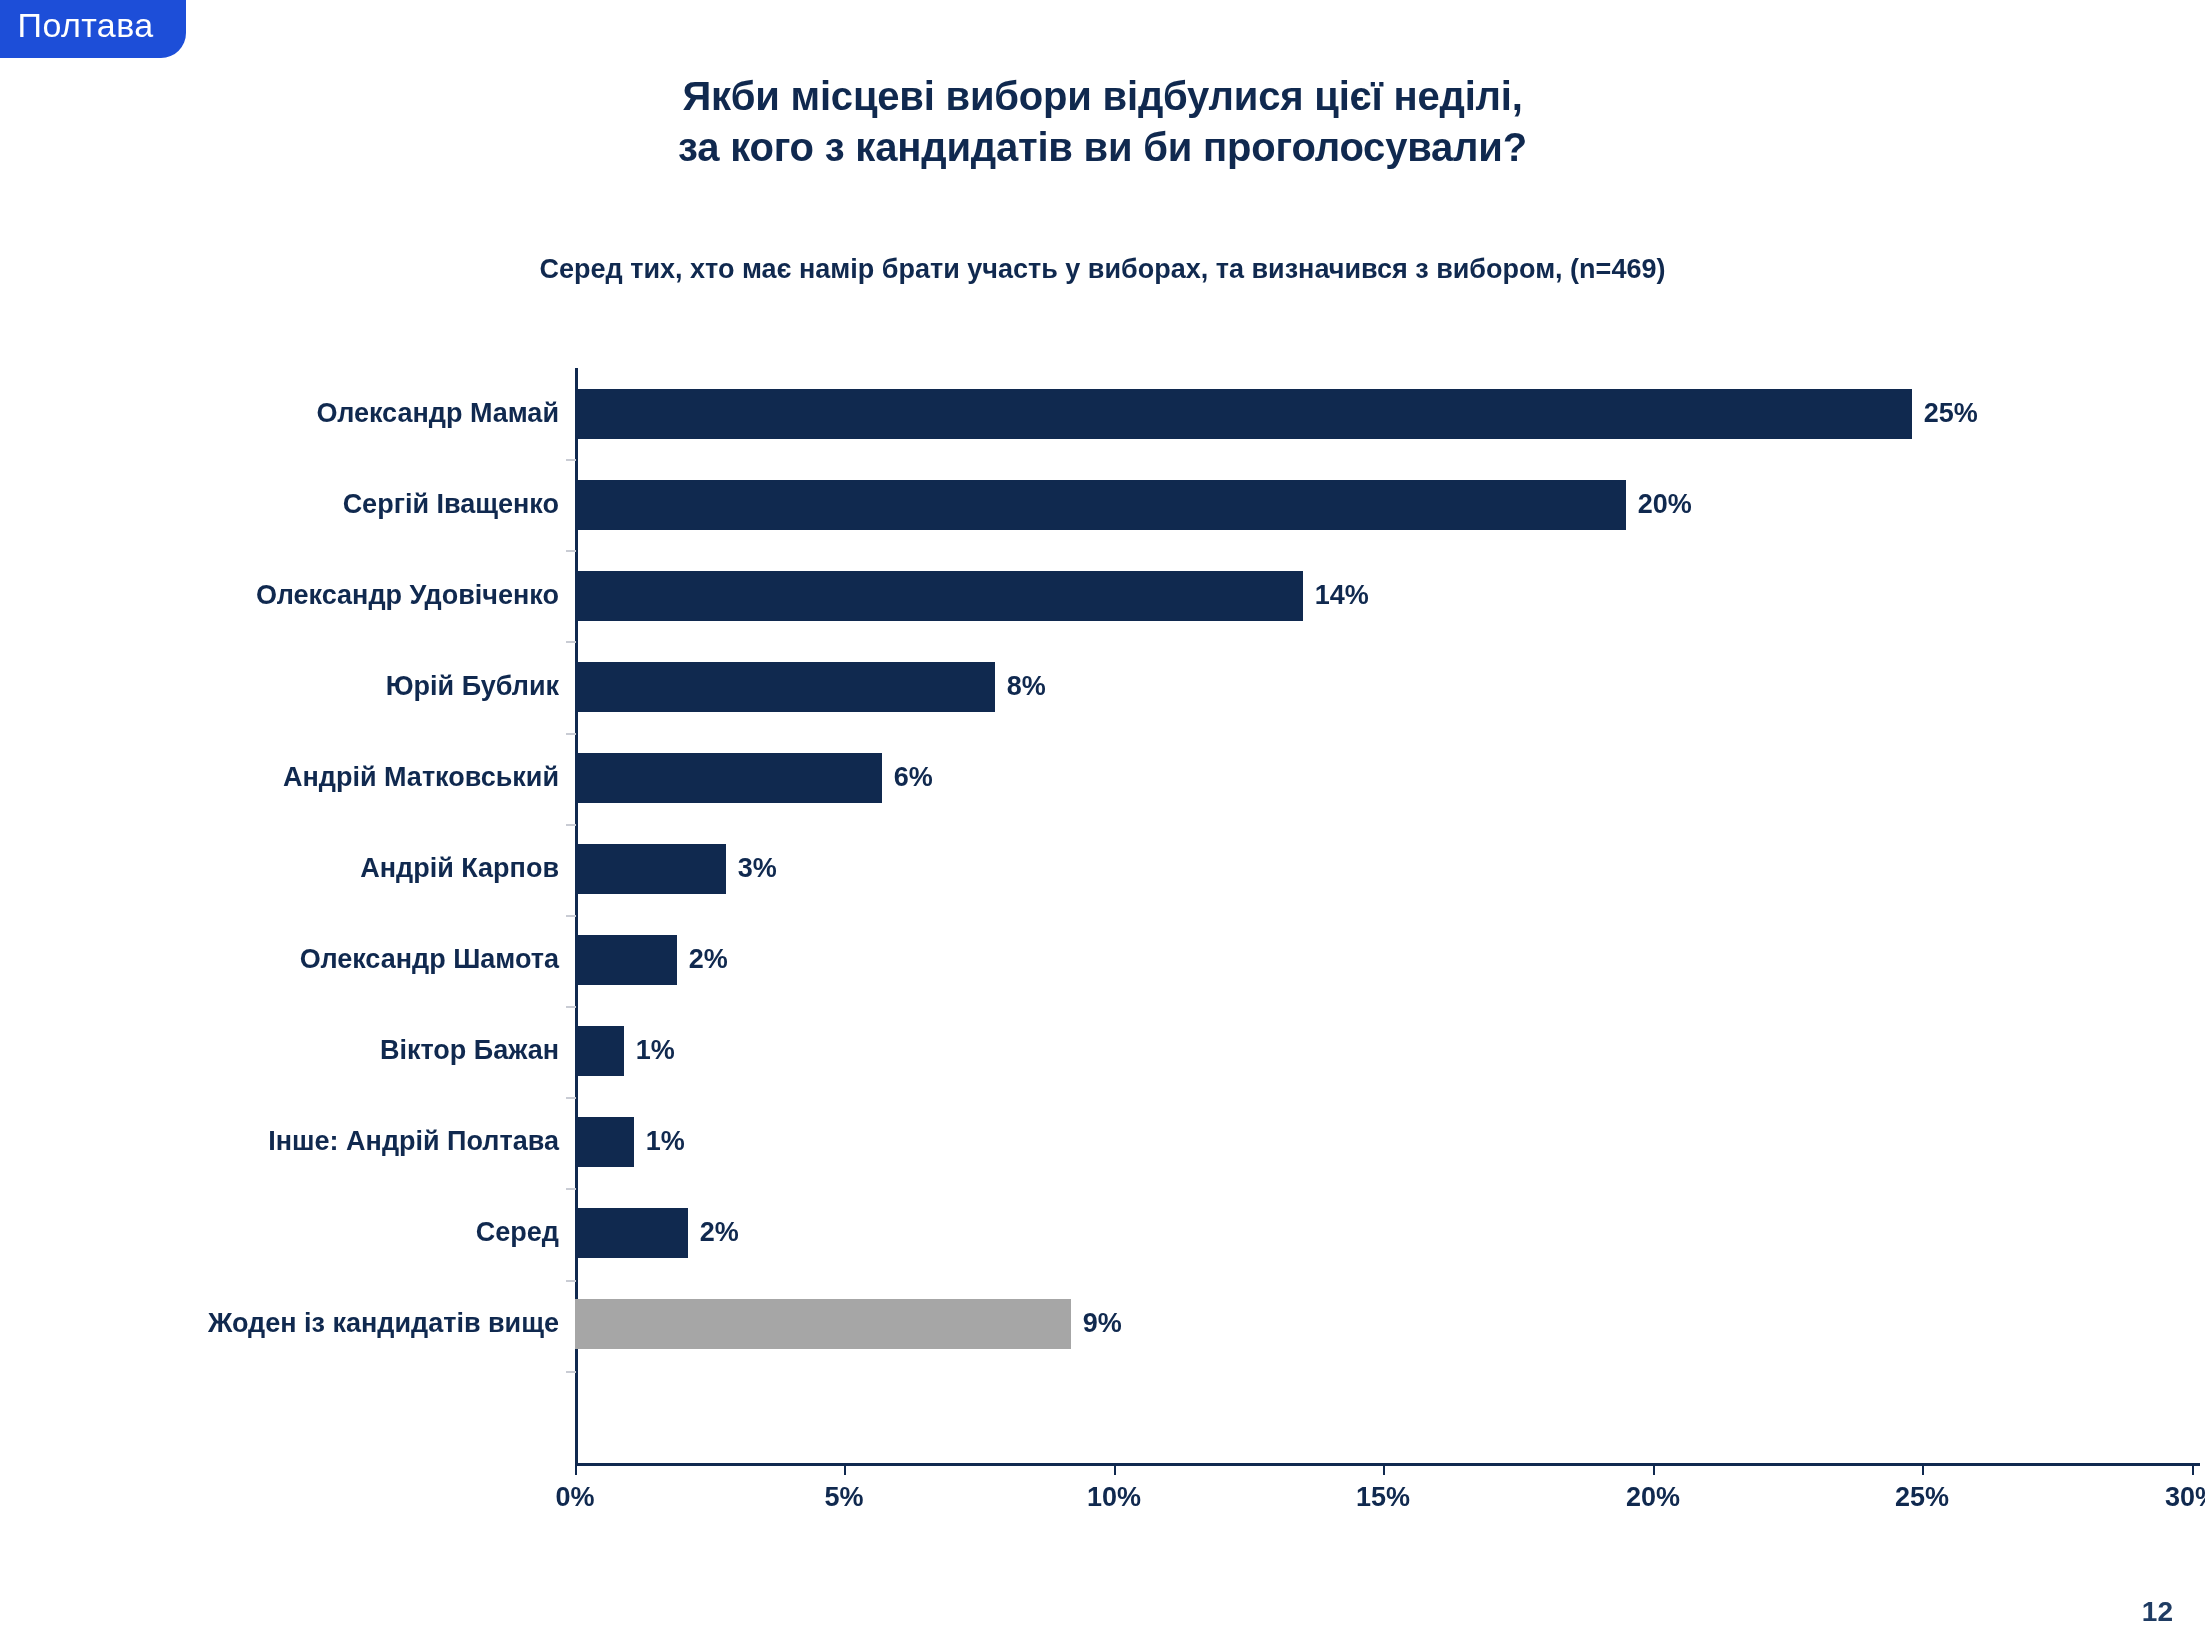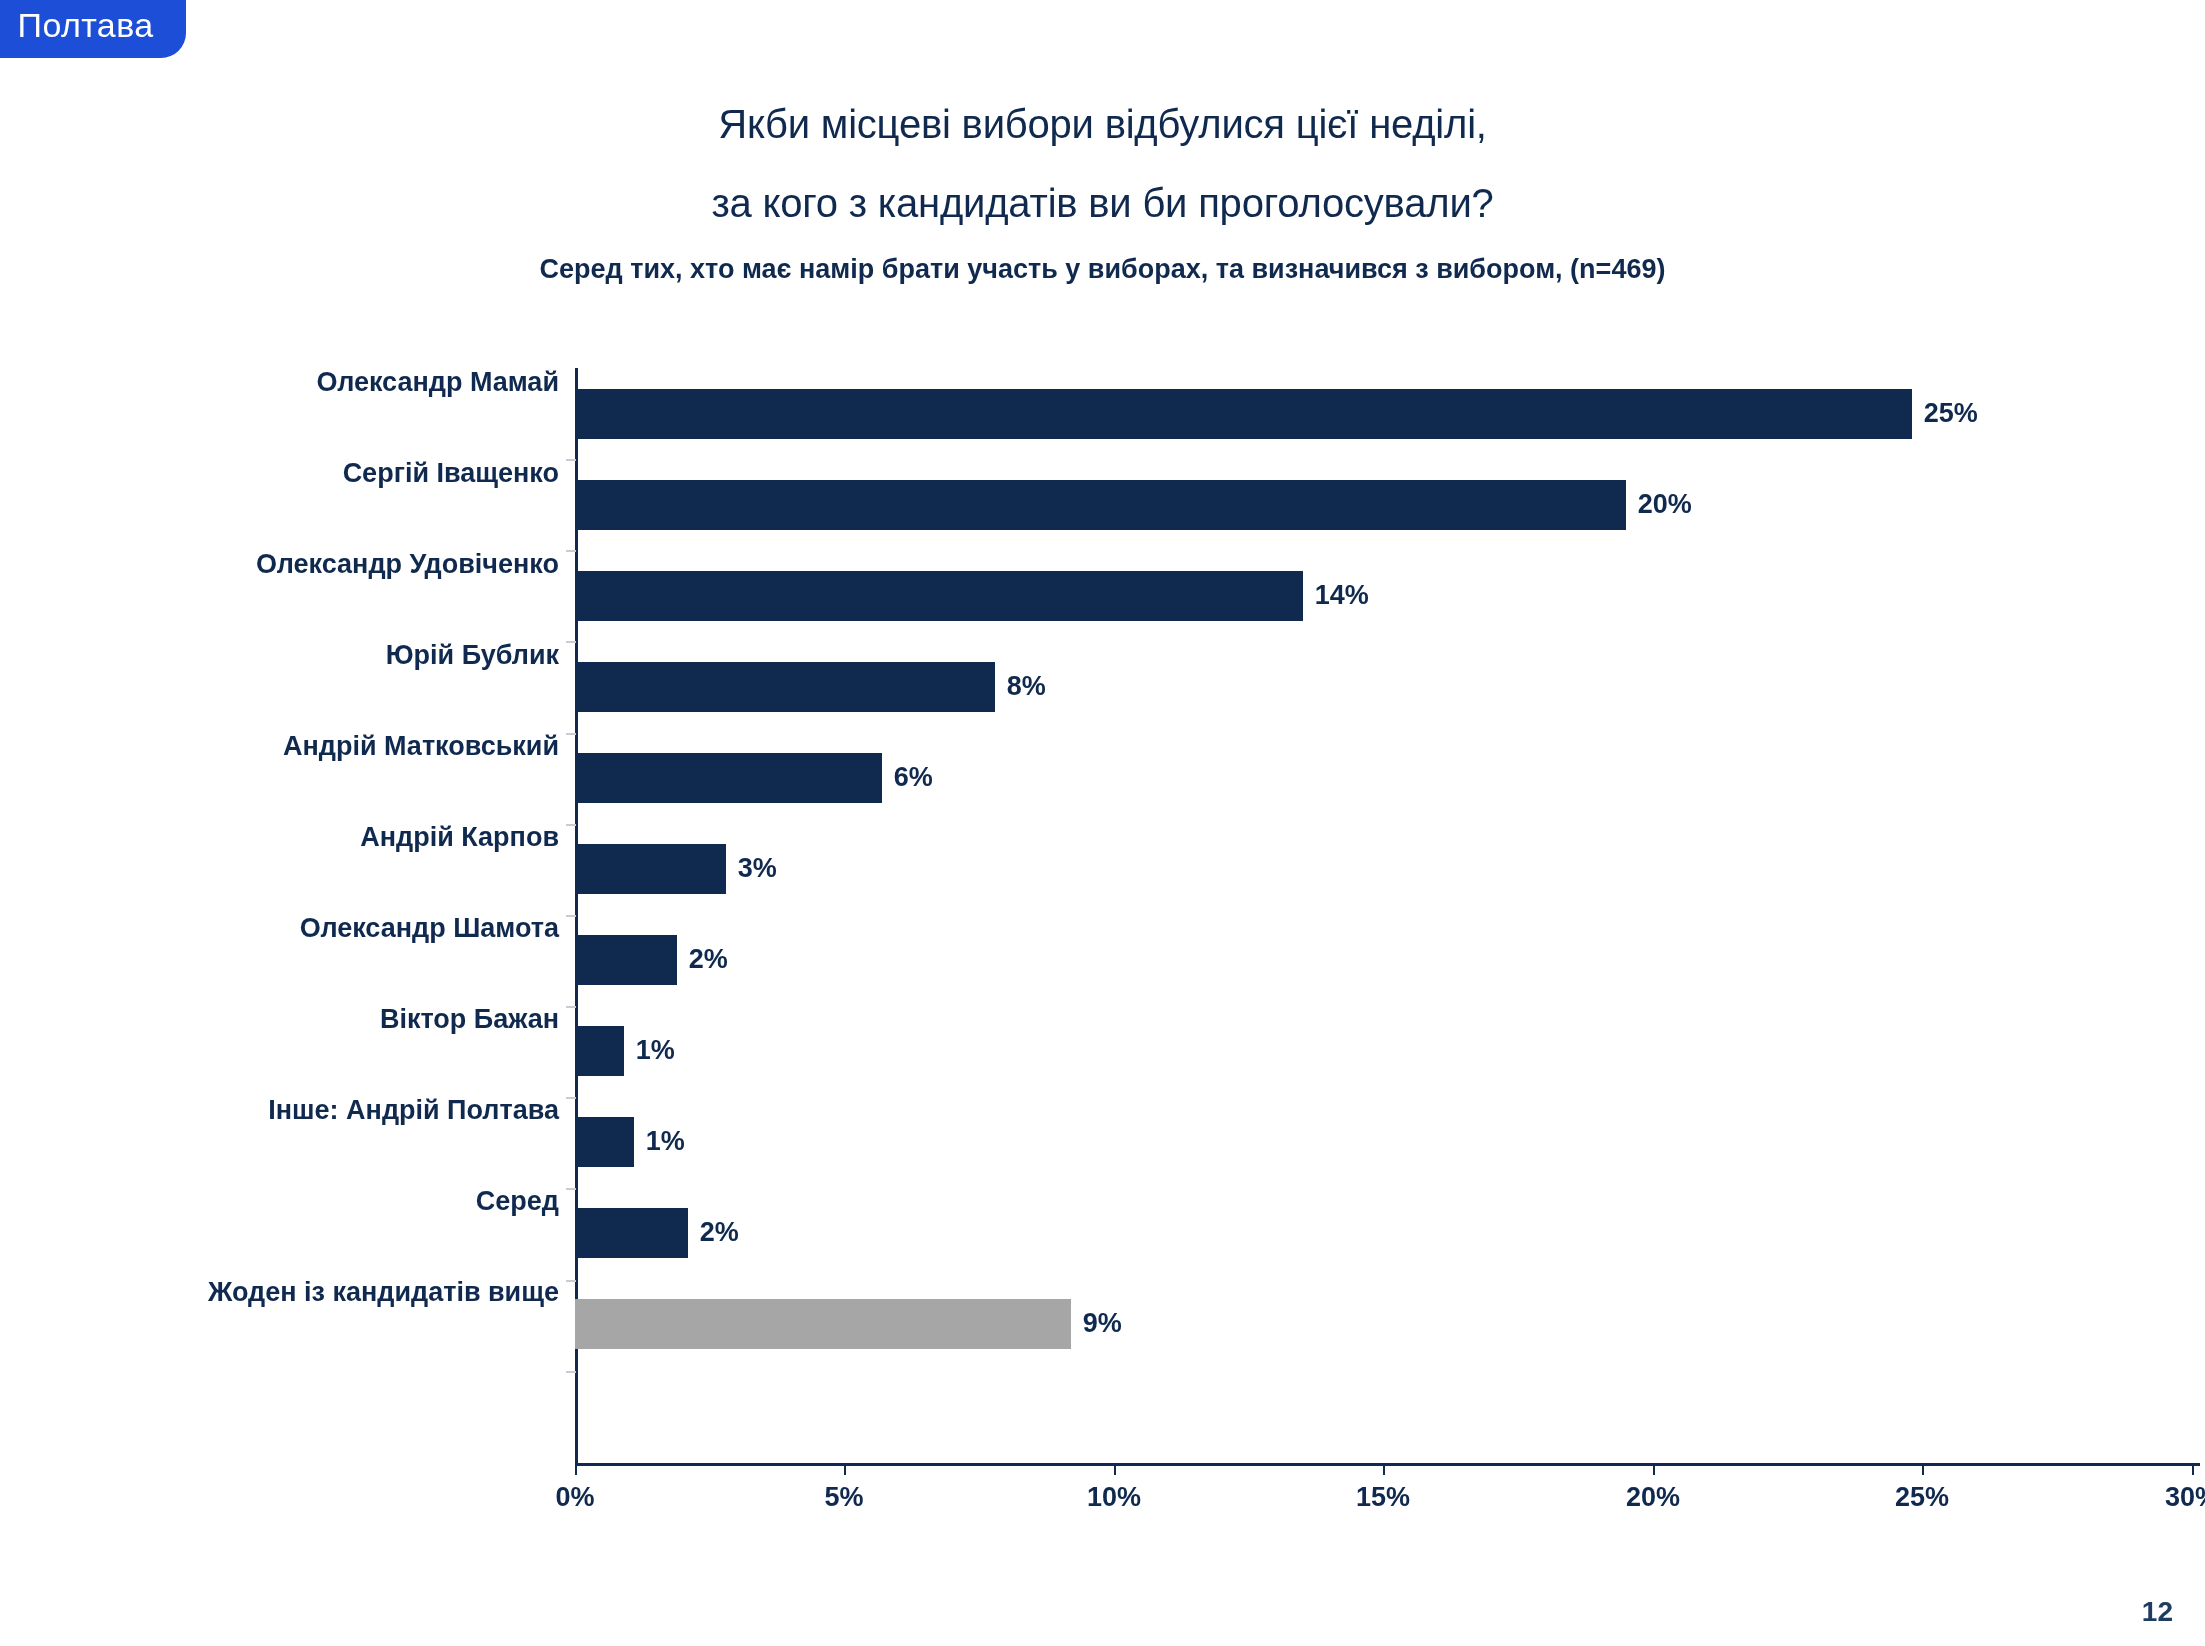--- a/index.html
+++ b/index.html
@@ -34,25 +34,24 @@
   
   .title-block {
     position: absolute;
     left: 0;
     right: 0;
     top: 71px;
     text-align: center;
   }
   .title-line {
     font-size: 40px;
-    font-weight: 400;
+    font-weight: 700;
     color: #10294f;
     line-height: 1.28;
     letter-spacing: -0.2px;
-    margin-top: 28px;
   }
   .subtitle {
     position: absolute;
     left: 0;
     right: 0;
     top: 254px;
     text-align: center;
     font-size: 27px;
     font-weight: 700;
     color: #10294f;
@@ -78,21 +77,21 @@
   .rows {
     position: absolute;
     left: 0;
     top: 0;
     width: 2132px;
   }
   .row {
     position: relative;
     height: 91px;
     display: flex;
-    align-items: flex-start;
+    align-items: center;
   }
   .row-label {
     width: 515px;
     text-align: right;
     padding-right: 16px;
     font-size: 27px;
     font-weight: 700;
     color: #10294f;
     white-space: nowrap;
     line-height: 1.1;

